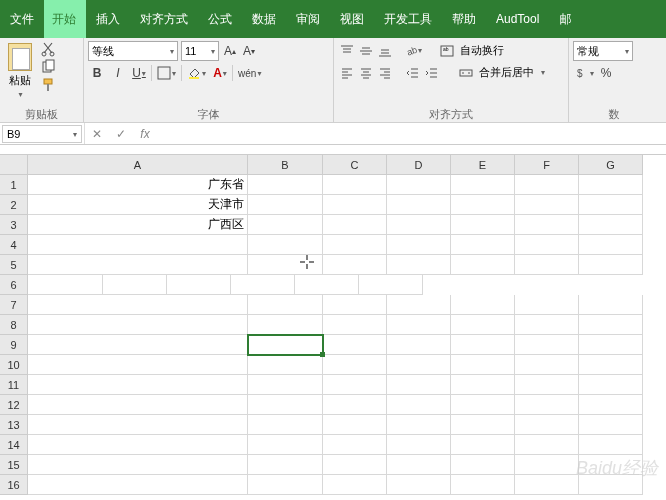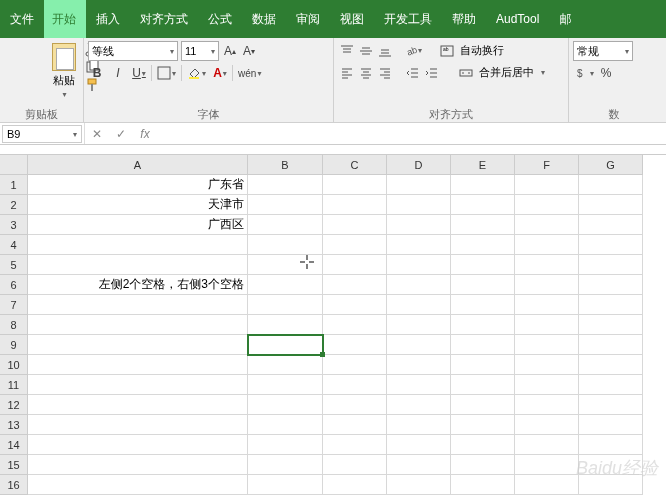--- a/index.html
+++ b/index.html
@@ -11,21 +11,21 @@
 .tab.active { background: #86efac; color: #2e7d32; padding-left: 8px; }
 
 
 .ribbon { background: #f0f0f0; border-bottom: 1px solid #d0d0d0; height: 85px; display: flex; }
 .ribbon-group { border-right: 1px solid #d0d0d0; padding: 3px 4px 0; display: flex; flex-direction: column; justify-content: space-between; }
 .group-label { text-align: center; font-size: 11px; color: #666; padding-top: 2px; }
 .group-body { display: flex; align-items: flex-start; gap: 2px; flex: 1; }
 
 
 .clipboard-body { display: flex; gap: 4px; }
-.paste-btn { display: flex; flex-direction: column; align-items: center; gap: 2px; padding: 2px 4px; cursor: pointer; margin-left: 44px; }
+.paste-btn { display: flex; flex-direction: column; align-items: center; gap: 2px; padding: 2px 4px; cursor: pointer; }
 .paste-icon { width: 24px; height: 28px; background: #f5e0a0; border: 1px solid #c0a050; position: relative; }
 .paste-icon::before { content: ""; position: absolute; top: 4px; left: 3px; width: 16px; height: 20px; background: #fff; border: 1px solid #aaa; }
 .paste-label { font-size: 11px; }
 .small-btns { display: flex; flex-direction: column; gap: 2px; }
 .cut-icon, .copy-icon, .brush-icon { width: 16px; height: 16px; cursor: pointer; }
 .cut-icon svg, .copy-icon svg, .brush-icon svg { width: 16px; height: 16px; }
 
 
 .font-body { display: flex; flex-direction: column; gap: 3px; }
 .font-row { display: flex; align-items: center; gap: 3px; }
@@ -381,21 +381,20 @@
       <div class="cell-row">
         <div class="cell col-A"></div>
         <div class="cell col-B"></div>
         <div class="cell col-C"></div>
         <div class="cell col-D"></div>
         <div class="cell col-E"></div>
         <div class="cell col-F"></div>
         <div class="cell col-G"></div>
       </div>
       <div class="cell-row">
-        <div class="cell col-A">左侧2个空格，右侧3个空格</div>
         <div class="cell col-B"></div>
         <div class="cell col-C"></div>
         <div class="cell col-D"></div>
         <div class="cell col-E"></div>
         <div class="cell col-F"></div>
         <div class="cell col-G"></div>
       </div>
       <div class="cell-row">
         <div class="cell col-A"></div>
         <div class="cell col-B"></div>

